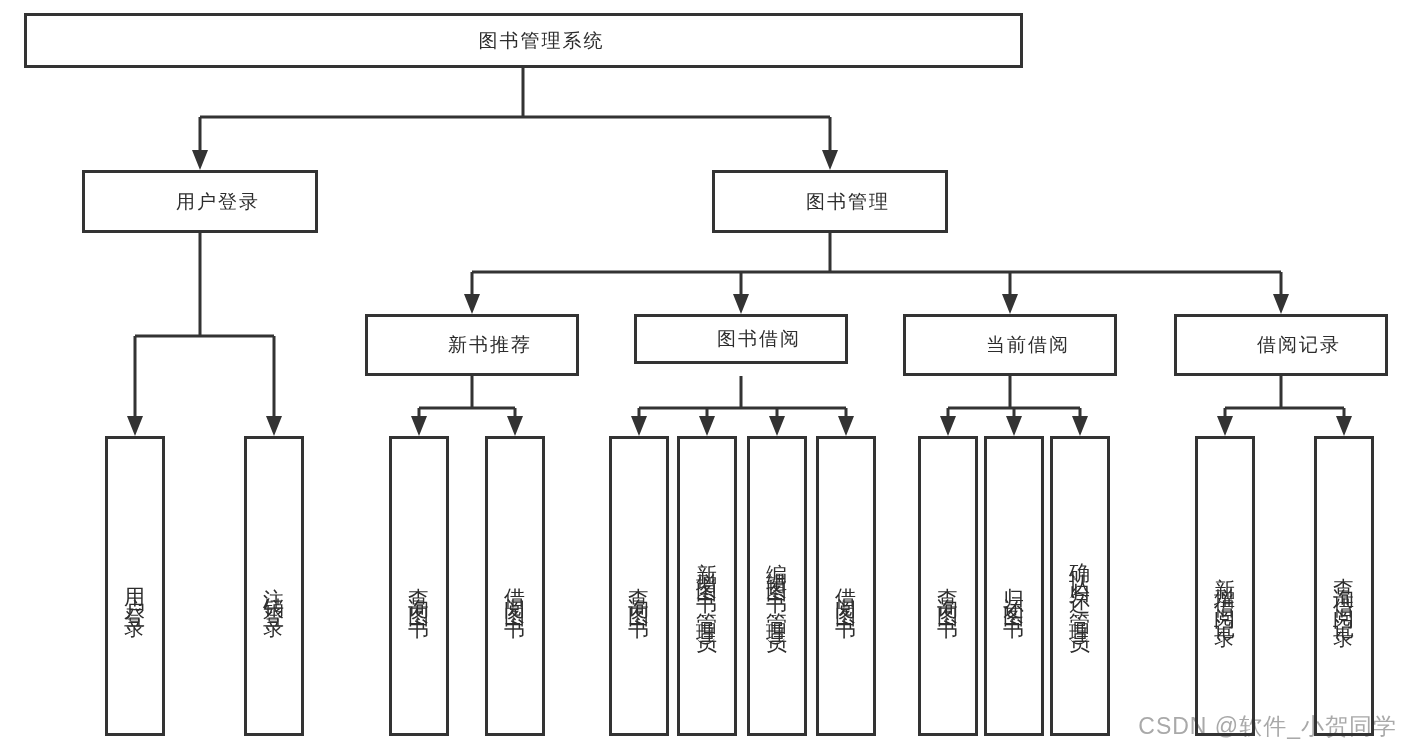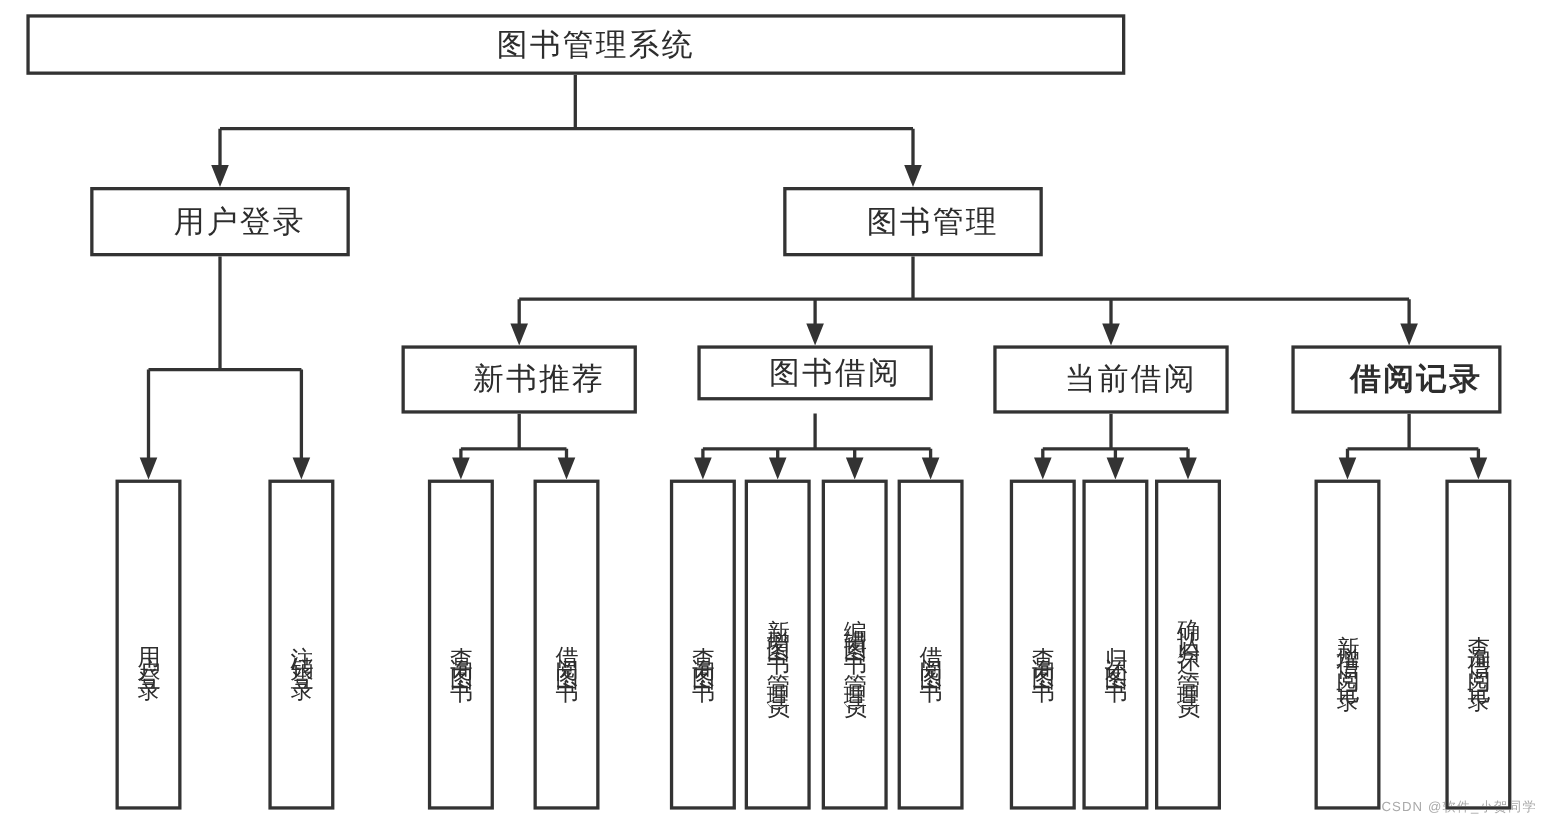--- a/index.html
+++ b/index.html
@@ -26,42 +26,42 @@
     position: absolute;
     box-sizing: border-box;
     background: #ffffff;
     border: 3px solid #333333;
     display: flex;
     align-items: center;
     justify-content: center;
     z-index: 1;
   }
   .hbox {
-    font-size: 28px;
+    font-size: 19px;
     letter-spacing: 2px;
     white-space: nowrap;
     padding-left: 36px;
   }
   .vbox {
     top: 436px;
     width: 60px;
     height: 300px;
     font-size: 21px;
     writing-mode: vertical-rl;
     text-orientation: mixed;
     letter-spacing: 10px;
     line-height: 1;
     text-indent: 10px;
   }
   .watermark {
     position: absolute;
     right: 8px;
     bottom: 5px;
     z-index: 2;
-    font-size: 12px;
+    font-size: 23px;
     letter-spacing: 1px;
     color: #a9a9a9;
     mix-blend-mode: darken;
     white-space: nowrap;
   }
 </style>
 </head>
 <body>
 
 <div class="canvas">
@@ -98,21 +98,21 @@
   </svg>
 
   <div class="node hbox" style="left:24px; top:13px; width:999px; height:55px;">图书管理系统</div>
 
   <div class="node hbox" style="left:82px; top:170px; width:236px; height:63px;">用户登录</div>
   <div class="node hbox" style="left:365px; top:314px; width:214px; height:62px;">新书推荐</div>
 
   <div class="node hbox" style="left:712px; top:170px; width:236px; height:63px;">图书管理</div>
   <div class="node hbox" style="left:634px; top:314px; width:214px; height:50px;">图书借阅</div>
   <div class="node hbox" style="left:903px; top:314px; width:214px; height:62px;">当前借阅</div>
-  <div class="node hbox" style="left:1174px; top:314px; width:191px; height:62px;font-weight:bold;">借阅记录</div>
+  <div class="node hbox" style="left:1174px; top:314px; width:214px; height:62px;">借阅记录</div>
 
   <div class="node vbox" style="left:105px;">用户登录</div>
   <div class="node vbox" style="left:244px;">注销登录</div>
 
   <div class="node vbox" style="left:389px;">查询图书</div>
   <div class="node vbox" style="left:485px;">借阅图书</div>
 
   <div class="node vbox" style="left:609px;">查询图书</div>
   <div class="node vbox" style="left:677px;">新增图书（管理员）</div>
   <div class="node vbox" style="left:747px;">编辑图书（管理员）</div>

